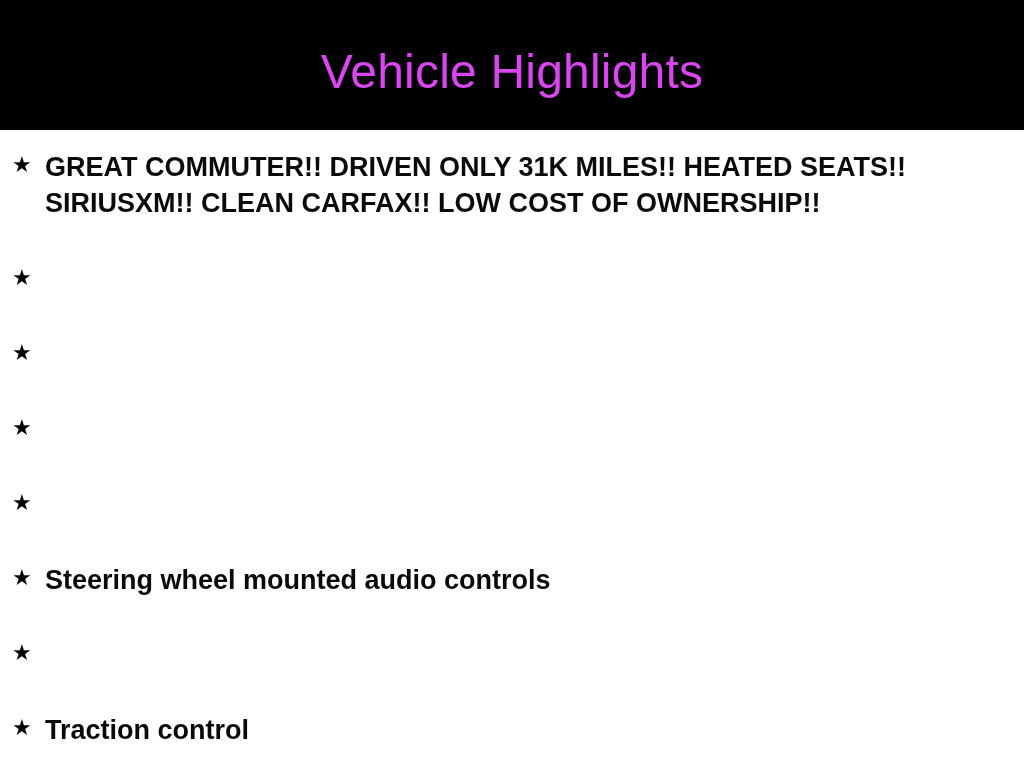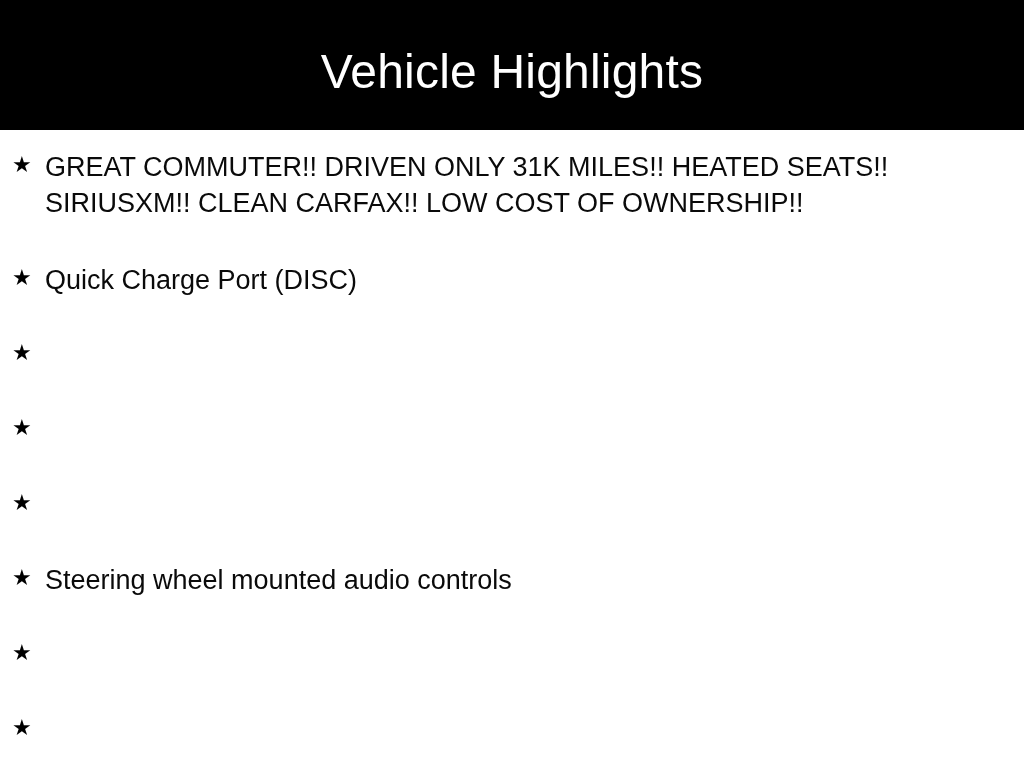--- a/index.html
+++ b/index.html
@@ -26,21 +26,21 @@
     left: 0;
     top: 0;
     width: 1024px;
     height: 130px;
     background: #000000;
     display: flex;
     align-items: center;
     justify-content: center;
   }
   .header-title {
-    color: #ffffff;
+    color: #d946ef;
     font-family: "Liberation Sans", sans-serif;
     font-size: 48px;
     font-weight: 400;
     line-height: 1;
     letter-spacing: 0.2px;
     white-space: nowrap;
     margin-top: 14px;
   }
   
   .highlights-list {
@@ -69,21 +69,21 @@
     font-size: 22px;
     line-height: 1;
     text-align: left;
     font-family: "DejaVu Sans", sans-serif;
   }
   .highlight-text {
     display: block;
     color: #0a0a0a;
     font-family: "Liberation Sans", sans-serif;
     font-size: 27px;
-    font-weight: 400;
+    font-weight: 700;
     line-height: 36px;
     padding-top: 19px;
     white-space: normal;
   }
   
   .highlight-item.single {
     height: 75px;
   }
   .highlight-item.double {
     height: 113px;
@@ -100,21 +100,20 @@
 
   <ul class="highlights-list">
 
     <li class="highlight-item double">
       <span class="bullet-star">★</span>
       <span class="highlight-text">GREAT COMMUTER!! DRIVEN ONLY 31K MILES!! HEATED SEATS!! SIRIUSXM!! CLEAN CARFAX!! LOW COST OF OWNERSHIP!!</span>
     </li>
 
     <li class="highlight-item single">
       <span class="bullet-star">★</span>
-      <span class="highlight-text">Quick Charge Port (DISC)</span>
     </li>
 
     <li class="highlight-item single">
       <span class="bullet-star">★</span>
     </li>
 
     <li class="highlight-item single">
       <span class="bullet-star">★</span>
     </li>
 
@@ -126,17 +125,18 @@
       <span class="bullet-star">★</span>
       <span class="highlight-text">Steering wheel mounted audio controls</span>
     </li>
 
     <li class="highlight-item single">
       <span class="bullet-star">★</span>
     </li>
 
     <li class="highlight-item single">
       <span class="bullet-star">★</span>
+      <span class="highlight-text">Traction control</span>
     </li>
 
   </ul>
 
 </div>
 
 </body></html>

